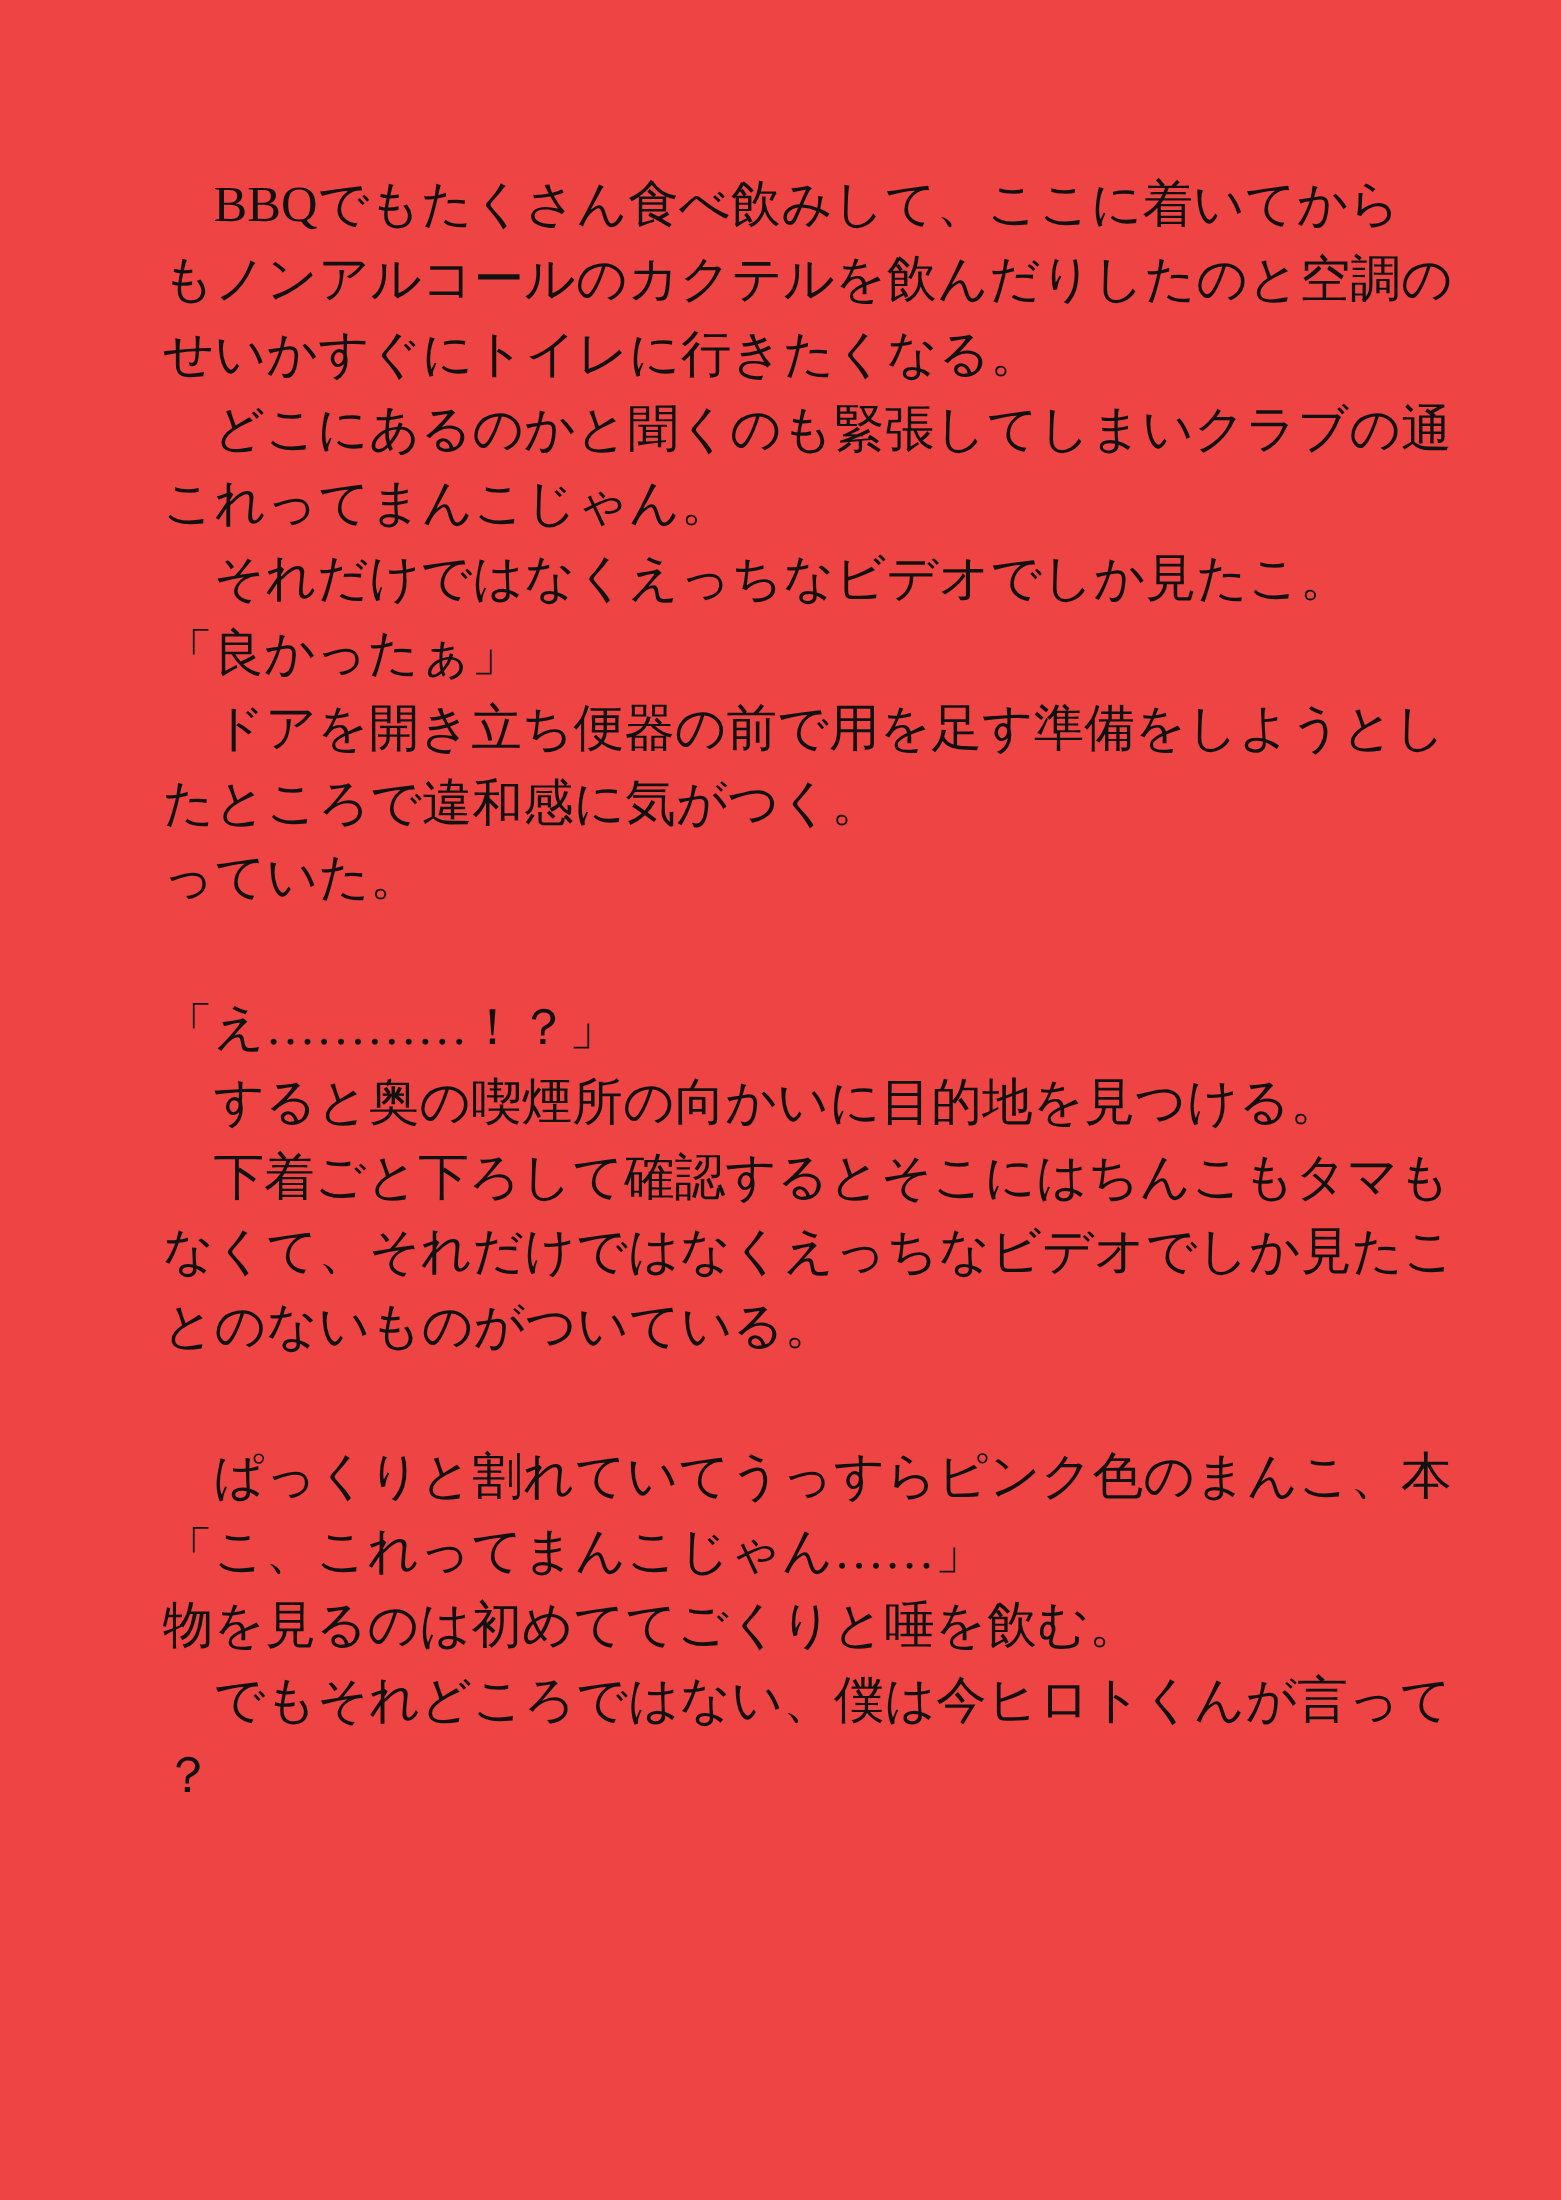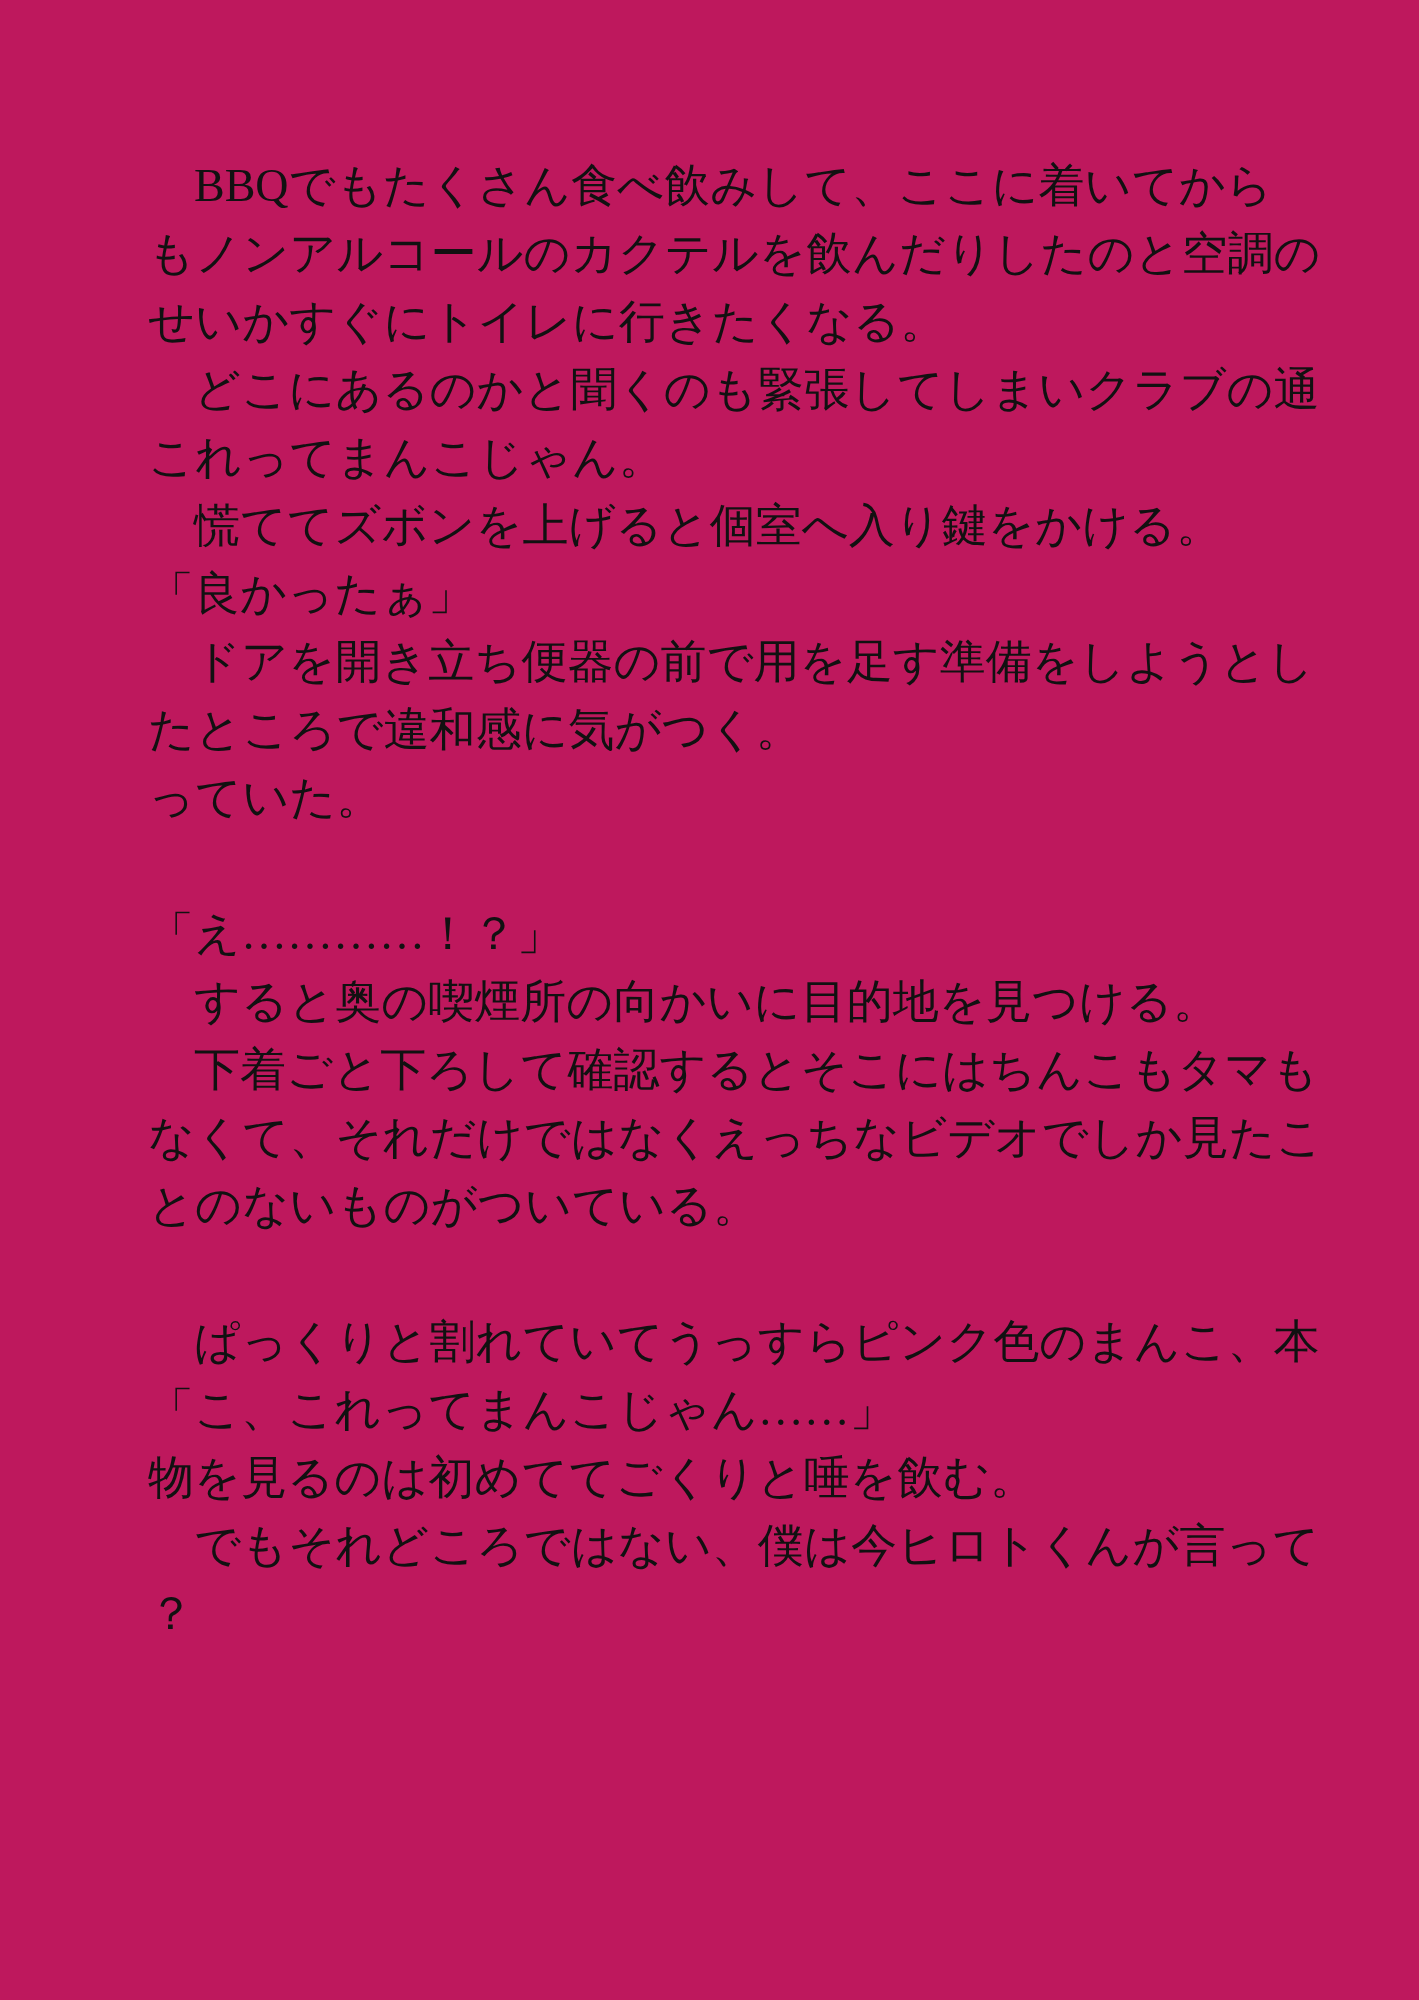--- a/index.html
+++ b/index.html
@@ -9,21 +9,21 @@
   body {
     width: 1419px;
     height: 2000px;
     background: #ffffff;
     font-family: "Liberation Serif", "DejaVu Serif", serif;
   }
   .page {
     position: relative;
     width: 1419px;
     height: 2000px;
-    background: #be185d;
+    background: #ef4444;
     overflow: hidden;
   }
   .text-block {
     position: absolute;
     top: 152px;
     left: 148px;
     width: 1210px;
     font-size: 46px;
     line-height: 68px;
     color: #111111;
@@ -43,21 +43,21 @@
 </head>
 <body style="background: rgb(255, 255, 255);">
 
 <div class="page">
   <div class="text-block" id="text-block" style="color: rgb(17, 17, 17);">
       <div class="line indent">BBQでもたくさん食べ飲みして、ここに着いてから</div>
       <div class="line">もノンアルコールのカクテルを飲んだりしたのと空調の</div>
       <div class="line">せいかすぐにトイレに行きたくなる。</div>
       <div class="line indent">どこにあるのかと聞くのも緊張してしまいクラブの通</div>
       <div class="line">これってまんこじゃん。</div>
-      <div class="line indent">慌ててズボンを上げると個室へ入り鍵をかける。</div>
+      <div class="line indent">それだけではなくえっちなビデオでしか見たこ。</div>
       <div class="line">「良かったぁ」</div>
       <div class="line indent">ドアを開き立ち便器の前で用を足す準備をしようとし</div>
       <div class="line">たところで違和感に気がつく。</div>
       <div class="line">っていた。</div>
       <div class="line blank"></div>
       <div class="line">「え…………！？」</div>
       <div class="line indent">すると奥の喫煙所の向かいに目的地を見つける。</div>
       <div class="line indent">下着ごと下ろして確認するとそこにはちんこもタマも</div>
       <div class="line">なくて、それだけではなくえっちなビデオでしか見たこ</div>
       <div class="line">とのないものがついている。</div>

